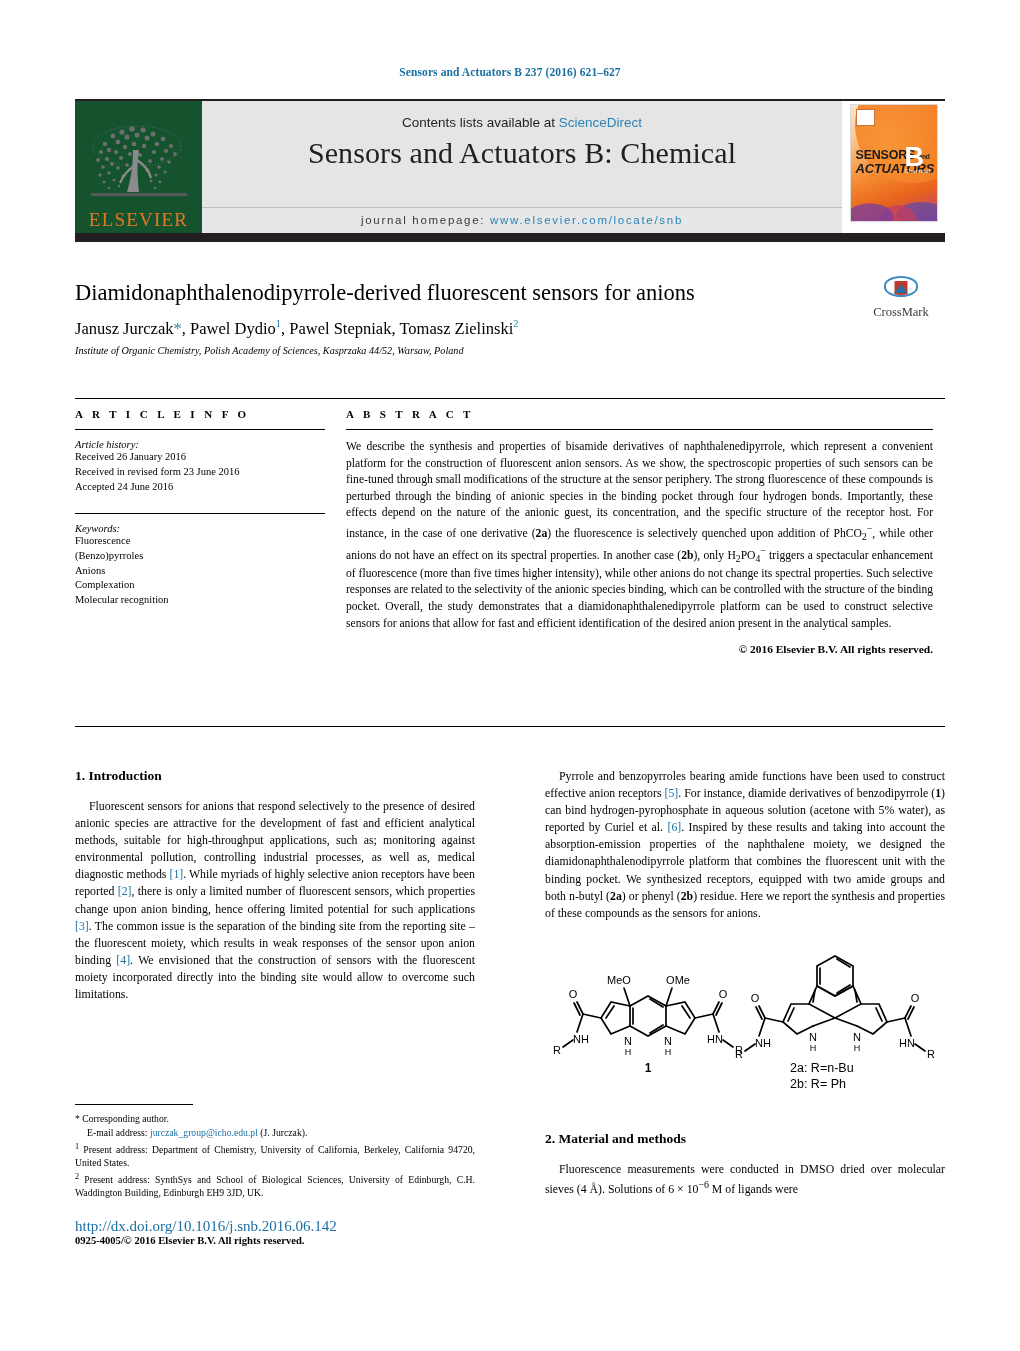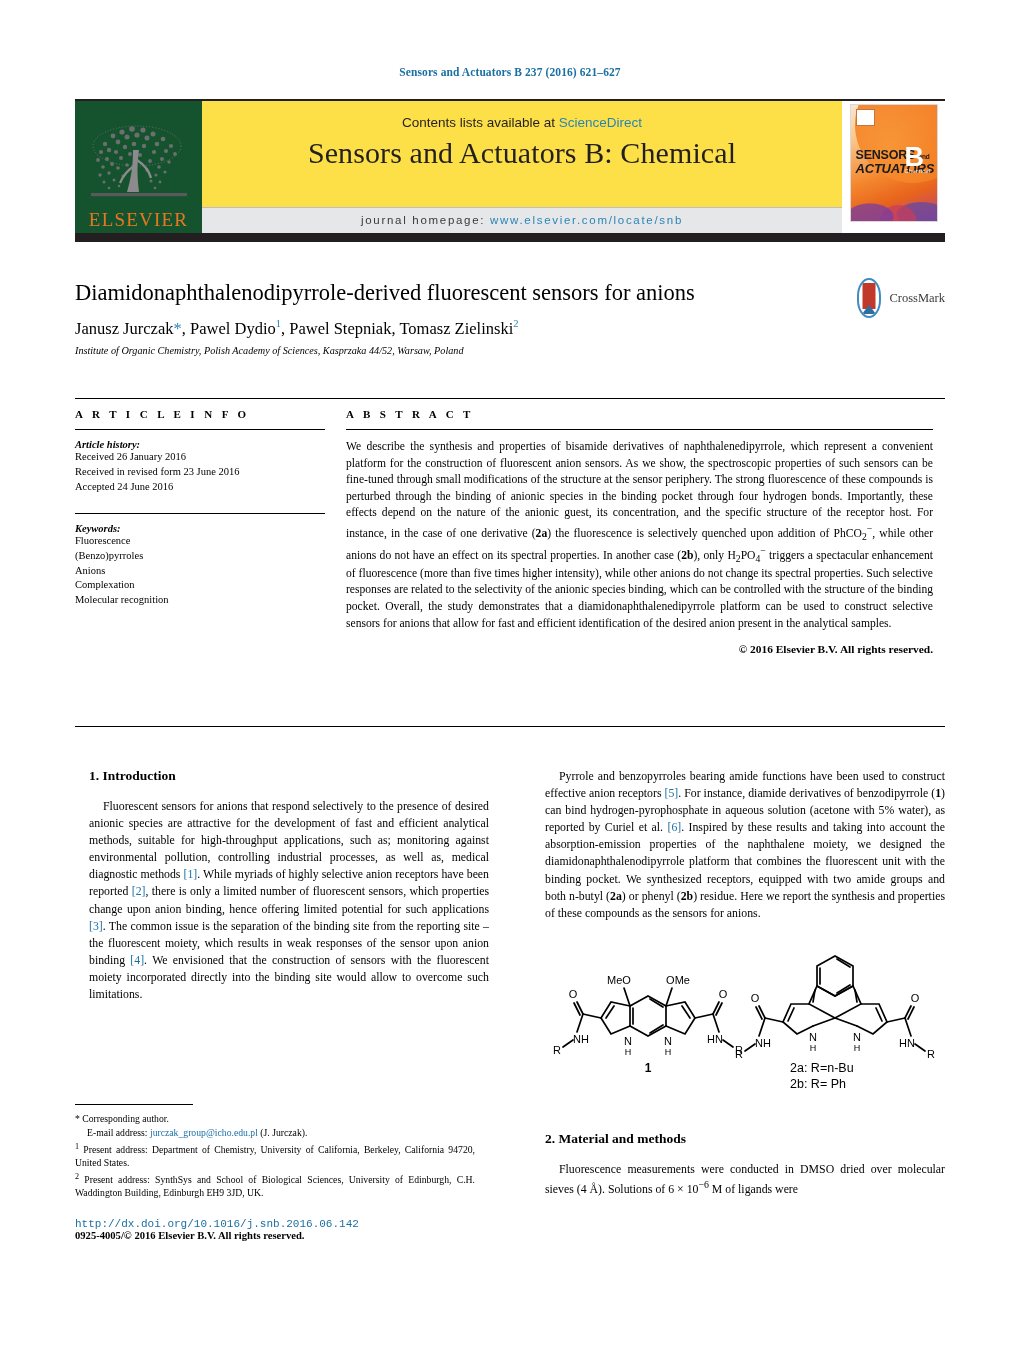--- a/index.html
+++ b/index.html
@@ -68,21 +68,21 @@
   .elsevier-word {
     font-family: "Liberation Serif", serif;
     font-size: 19px;
     letter-spacing: 1.2px;
     color: #e87722;
     line-height: 1;
     margin-top: 2px;
   }
   .mh-center {
     flex: 1 1 auto;
-    background: #fde047;
+    background: #e5e5e5;
     border-bottom: 9px solid #231f20;
     box-sizing: border-box;
     display: flex;
     flex-direction: column;
     justify-content: space-between;
     padding: 14px 0 0 0;
     position: relative;
   }
   .contents-line {
     text-align: center;
@@ -213,20 +213,21 @@
   }
   .crossmark {
     position: absolute;
     right: 0px;
     top: -4px;
     width: 88px;
     height: 44px;
     display: flex;
     align-items: center;
     gap: 8px;
+    flex-direction: column;
   }
   .cm-badge {
     width: 34px; height: 40px;
     border-radius: 50% / 46%;
     background: #ffffff;
     border: 2.5px solid #3f8cc4;
     position: relative;
     overflow: hidden;
     box-sizing: border-box;
   }
@@ -277,21 +278,21 @@
     font-family: "Liberation Serif", serif;
     font-size: 11px;
     font-weight: bold;
     letter-spacing: 3.4px;
     margin: 0 0 9px 0;
   }
   .thin-rule { border-top: 1px solid #000; margin-bottom: 9px; }
   .info-sub {
     font-size: 10.5px;
     font-style: italic;
-    font-weight: bold;
+    font-weight: normal;
     margin: 0;
   }
   .info-line {
     font-size: 10.5px;
     line-height: 1.42;
   }
   .kw-block { margin-top: 18px; }
   .kw-rule { border-top: 1.3px solid #000; margin-bottom: 9px; }
   .abs-text {
     font-size: 11.6px;
@@ -303,21 +304,21 @@
     margin-top: 11px;
     font-size: 11.4px;
     text-align: right;
     font-weight: bold;
   }
 
   
   .col-left {
     position: absolute;
     top: 768px;
-    left: 89px;
+    left: 75px;
     width: 400px;
   }
   .col-right {
     position: absolute;
     top: 768px;
     left: 545px;
     width: 400px;
   }
   .sect-title {
     font-size: 13.5px;
@@ -364,23 +365,22 @@
   .fn .mark { }
   .fn .em { }
   .fn a, .fn .link { color: #1a6fa3; text-decoration: none; }
   .doi-block {
     position: absolute;
     top: 1218px;
     left: 75px;
     width: 420px;
   }
   .doi-link {
-    font-size: 11px;
+    font-size: 15px;
     color: #1a6fa3;
-    font-family: Liberation Mono, monospace;
   }
   .issn {
     font-size: 10.6px;
     font-weight: bold;
     color: #000;
   }
 </style>
 </head>
 <body>
 

